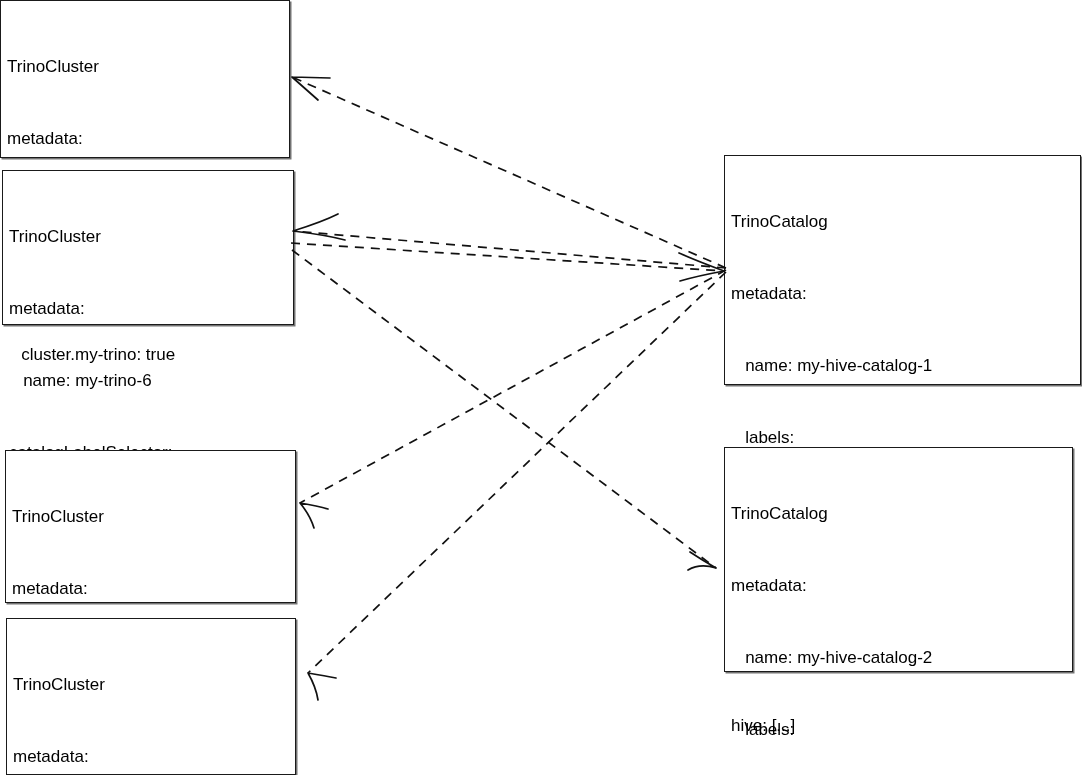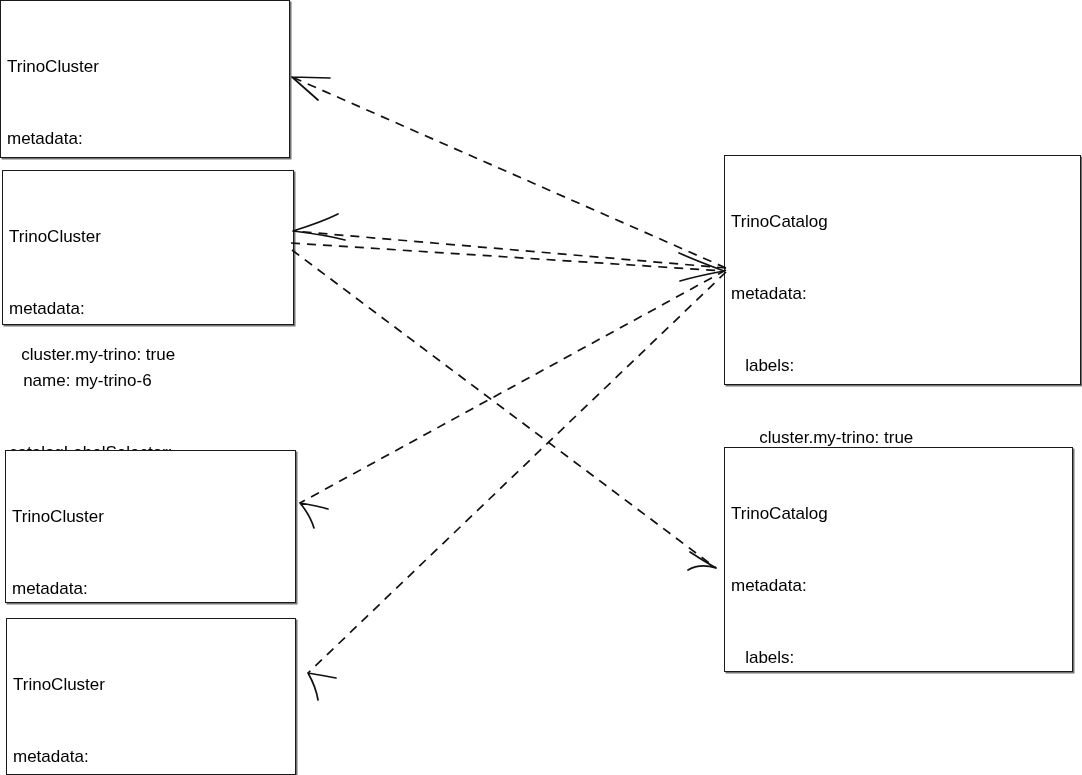--- a/index.html
+++ b/index.html
@@ -96,32 +96,34 @@
       
       
       
     </div>
   </div>
 
   <div class="node" style="left:724px; top:155px; width:357px; height:230px;">
     <div class="node-body">
       <span class="line">TrinoCatalog</span>
       <span class="line">metadata:</span>
+      <span class="line">   name: my-hive-catalog-1</span>
       <span class="line">   labels:</span>
       <span class="line">      cluster.my-trino: true</span>
       <span class="line">      cluster.my-trino-2: true</span>
       <span class="line">      env.dev: true</span>
       <span class="line">hive: [...]</span>
     </div>
   </div>
 
   <div class="node" style="left:724px; top:447px; width:349px; height:225px;">
     <div class="node-body">
       <span class="line">TrinoCatalog</span>
       <span class="line">metadata:</span>
+      <span class="line">   name: my-hive-catalog-2</span>
       <span class="line">   labels:</span>
       
       
     </div>
   </div>
 
   <svg class="edges" viewBox="0 0 1082 775">
     <g>
       <path class="edge" d="M 726 268 L 292 77"></path>
       <path class="head" d="M 292 77 L 330 78 M 292 77 L 318 100"></path>

